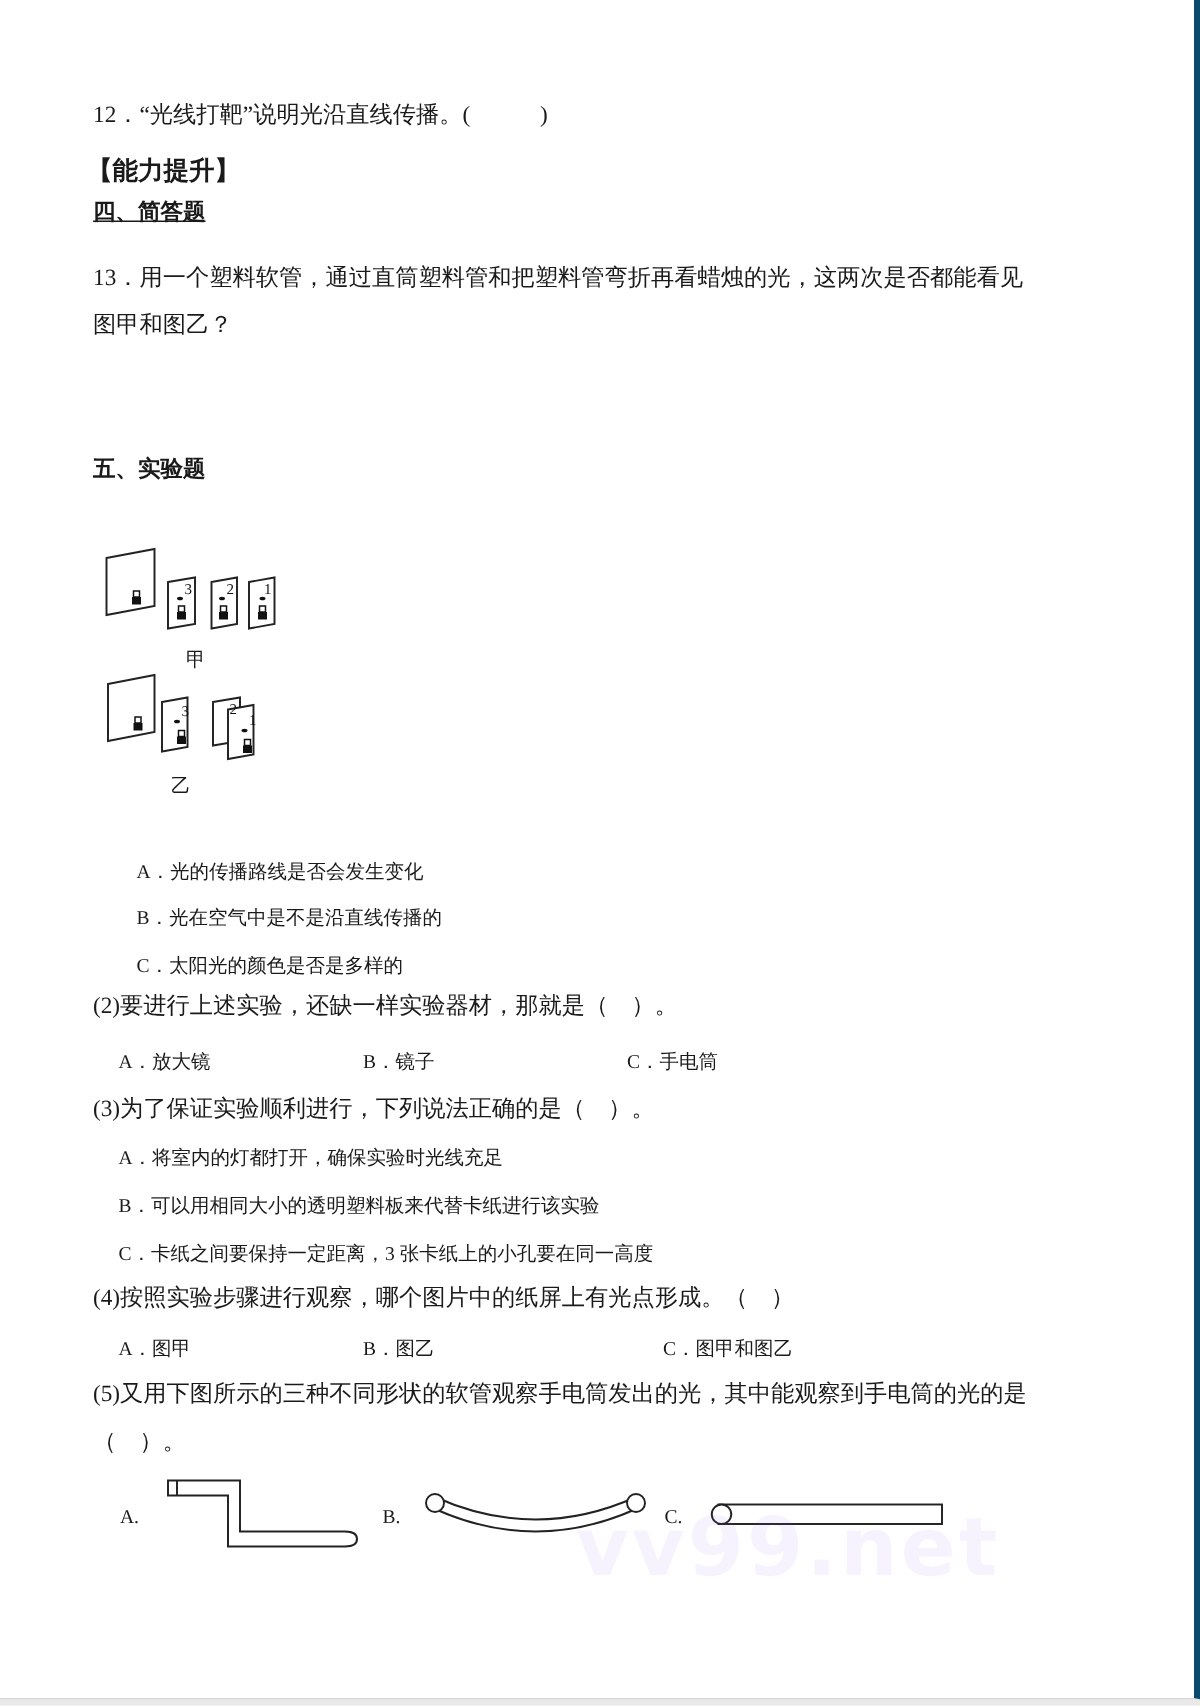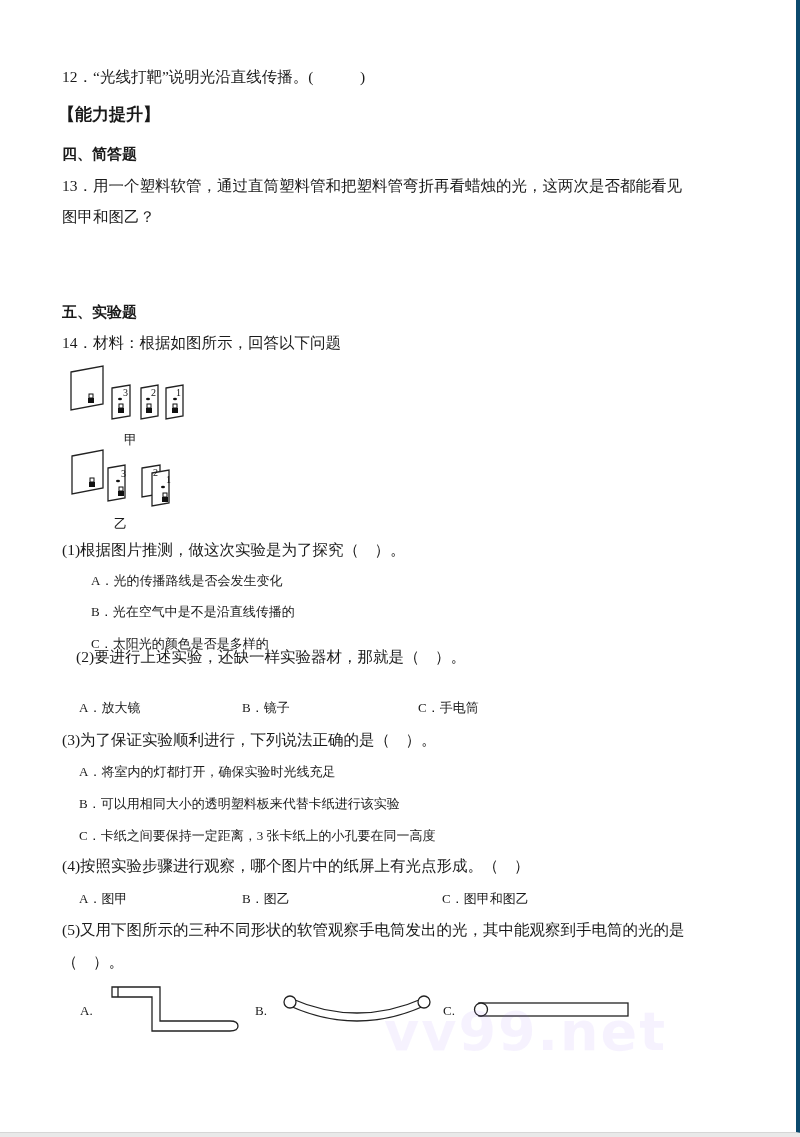--- a/index.html
+++ b/index.html
@@ -25,28 +25,27 @@
 </style>
 </head>
 <body>
 
 <div class="page">
 
   <div class="line" style="top:67px;">12．“光线打靶”说明光沿直线传播。(　　　)</div>
 
   <div class="line bold h-big" style="top:104px; left:58px;">【能力提升】</div>
 
-  <div class="line bold h-section" style="top:144px;">四、简答题</div>
+  <div class="line bold h-section" style="top:131px;text-decoration:underline;">四、简答题</div>
 
   <div class="line" style="top:176px;">13．用一个塑料软管，通过直筒塑料管和把塑料管弯折再看蜡烛的光，这两次是否都能看见</div>
   <div class="line" style="top:207px;">图甲和图乙？</div>
 
   <div class="line bold h-section" style="top:302px;">五、实验题</div>
 
-  <div class="line" style="top:333px;">14．材料：根据如图所示，回答以下问题</div>
 
   <svg style="left:68px; top:366px;" width="130" height="60" viewBox="0 0 130 60">
     <g fill="#fff" stroke="#222" stroke-width="1.3">
       <polygon points="3,6 35,0 35,38 3,44"></polygon>
       <polygon points="44,22 62,19 62,50 44,53"></polygon>
       <polygon points="73,22 90,19 90,50 73,53"></polygon>
       <polygon points="98,22 115,19 115,50 98,53"></polygon>
     </g>
     <g fill="#111">
       <rect x="20" y="32" width="6" height="5"></rect>
@@ -87,26 +86,25 @@
       <ellipse cx="93" cy="39" rx="2" ry="1.2"></ellipse>
     </g>
     <g font-size="10" font-family="Liberation Serif, serif" fill="#111">
       <text x="51" y="29">3</text>
       <text x="83" y="28">2</text>
       <text x="96" y="35">1</text>
     </g>
   </svg>
   <div class="fig-label" style="left:114px; top:515px;">乙</div>
 
-  <div class="line" style="top:540px;">(1)根据图片推测，做这次实验是为了探究（　）。</div>
   <div class="opt" style="left:91px; top:571px;">A．光的传播路线是否会发生变化</div>
   <div class="opt" style="left:91px; top:602px;">B．光在空气中是不是沿直线传播的</div>
   <div class="opt" style="left:91px; top:634px;">C．太阳光的颜色是否是多样的</div>
 
-  <div class="line" style="top:647px;margin-left:14px;">(2)要进行上述实验，还缺一样实验器材，那就是（　）。</div>
+  <div class="line" style="top:661px;">(2)要进行上述实验，还缺一样实验器材，那就是（　）。</div>
   <div class="opt" style="left:79px; top:698px;">A．放大镜</div>
   <div class="opt" style="left:242px; top:698px;">B．镜子</div>
   <div class="opt" style="left:418px; top:698px;">C．手电筒</div>
 
   <div class="line" style="top:730px;">(3)为了保证实验顺利进行，下列说法正确的是（　）。</div>
   <div class="opt" style="left:79px; top:762px;">A．将室内的灯都打开，确保实验时光线充足</div>
   <div class="opt" style="left:79px; top:794px;">B．可以用相同大小的透明塑料板来代替卡纸进行该实验</div>
   <div class="opt" style="left:79px; top:826px;">C．卡纸之间要保持一定距离，3 张卡纸上的小孔要在同一高度</div>
 
   <div class="line" style="top:856px;">(4)按照实验步骤进行观察，哪个图片中的纸屏上有光点形成。（　）</div>

